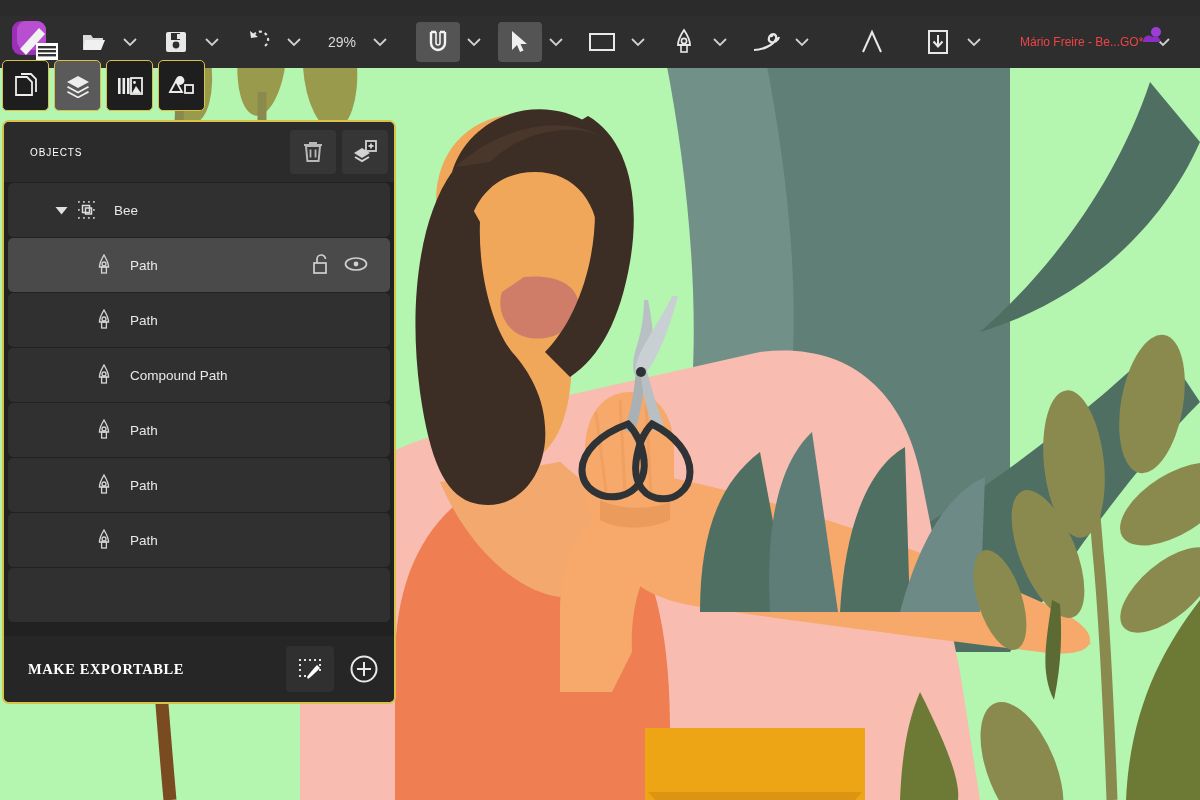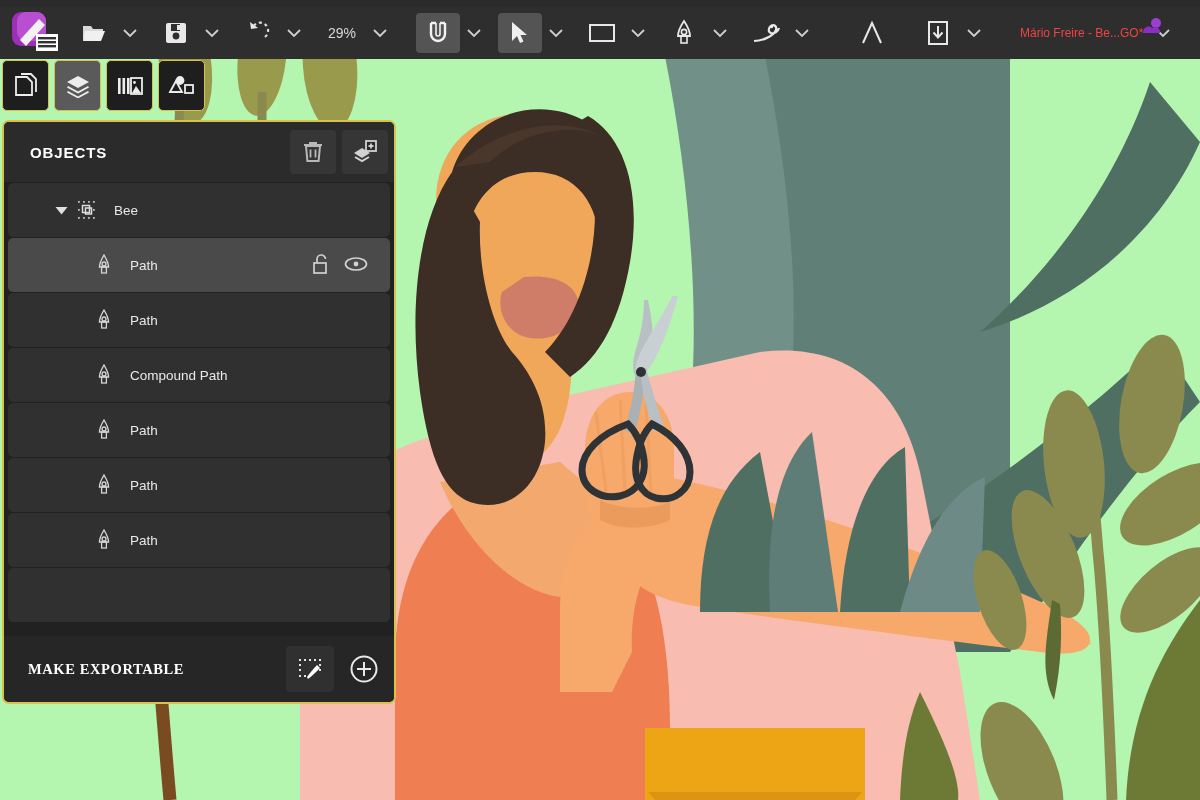--- a/index.html
+++ b/index.html
@@ -15,21 +15,21 @@
   #canvas {
     position: absolute; left: 0; top: 52px;
     width: 1200px; height: 748px;
     background: #b4f5b0;
     overflow: hidden;
   }
   #canvas svg { display: block; width: 1200px; height: 748px; }
 
   
   #toolbar {
-    position: absolute; left: 0; top: 7px;
+    position: absolute; left: 0; top: 16px;
     width: 1200px; height: 52px;
     background: #2e2e2e;
     display: flex; align-items: center;
     padding: 0 6px;
     z-index: 50;
   }
   .tb-btn {
     width: 44px; height: 40px;
     display: flex; align-items: center; justify-content: center;
     border-radius: 4px;
@@ -85,22 +85,22 @@
     overflow: hidden;
     display: flex; flex-direction: column;
   }
   #panel-header {
     height: 60px; flex: none;
     display: flex; align-items: center;
     background: #2b2b2b;
     padding-left: 26px;
   }
   #panel-title {
-    color: #ffffff; font-weight: bold;
-    font-size: 15px; letter-spacing: 0.9px;
+    color: #ffffff; font-weight: normal;
+    font-size: 10px; letter-spacing: 0.9px;
     flex: 1;
   }
   .hdr-btn {
     width: 46px; height: 44px; margin-right: 6px;
     background: #363636; border-radius: 4px;
     display: flex; align-items: center; justify-content: center;
     color: #b8b8b8;
   }
   #layer-list {
     flex: 1; overflow: hidden;

